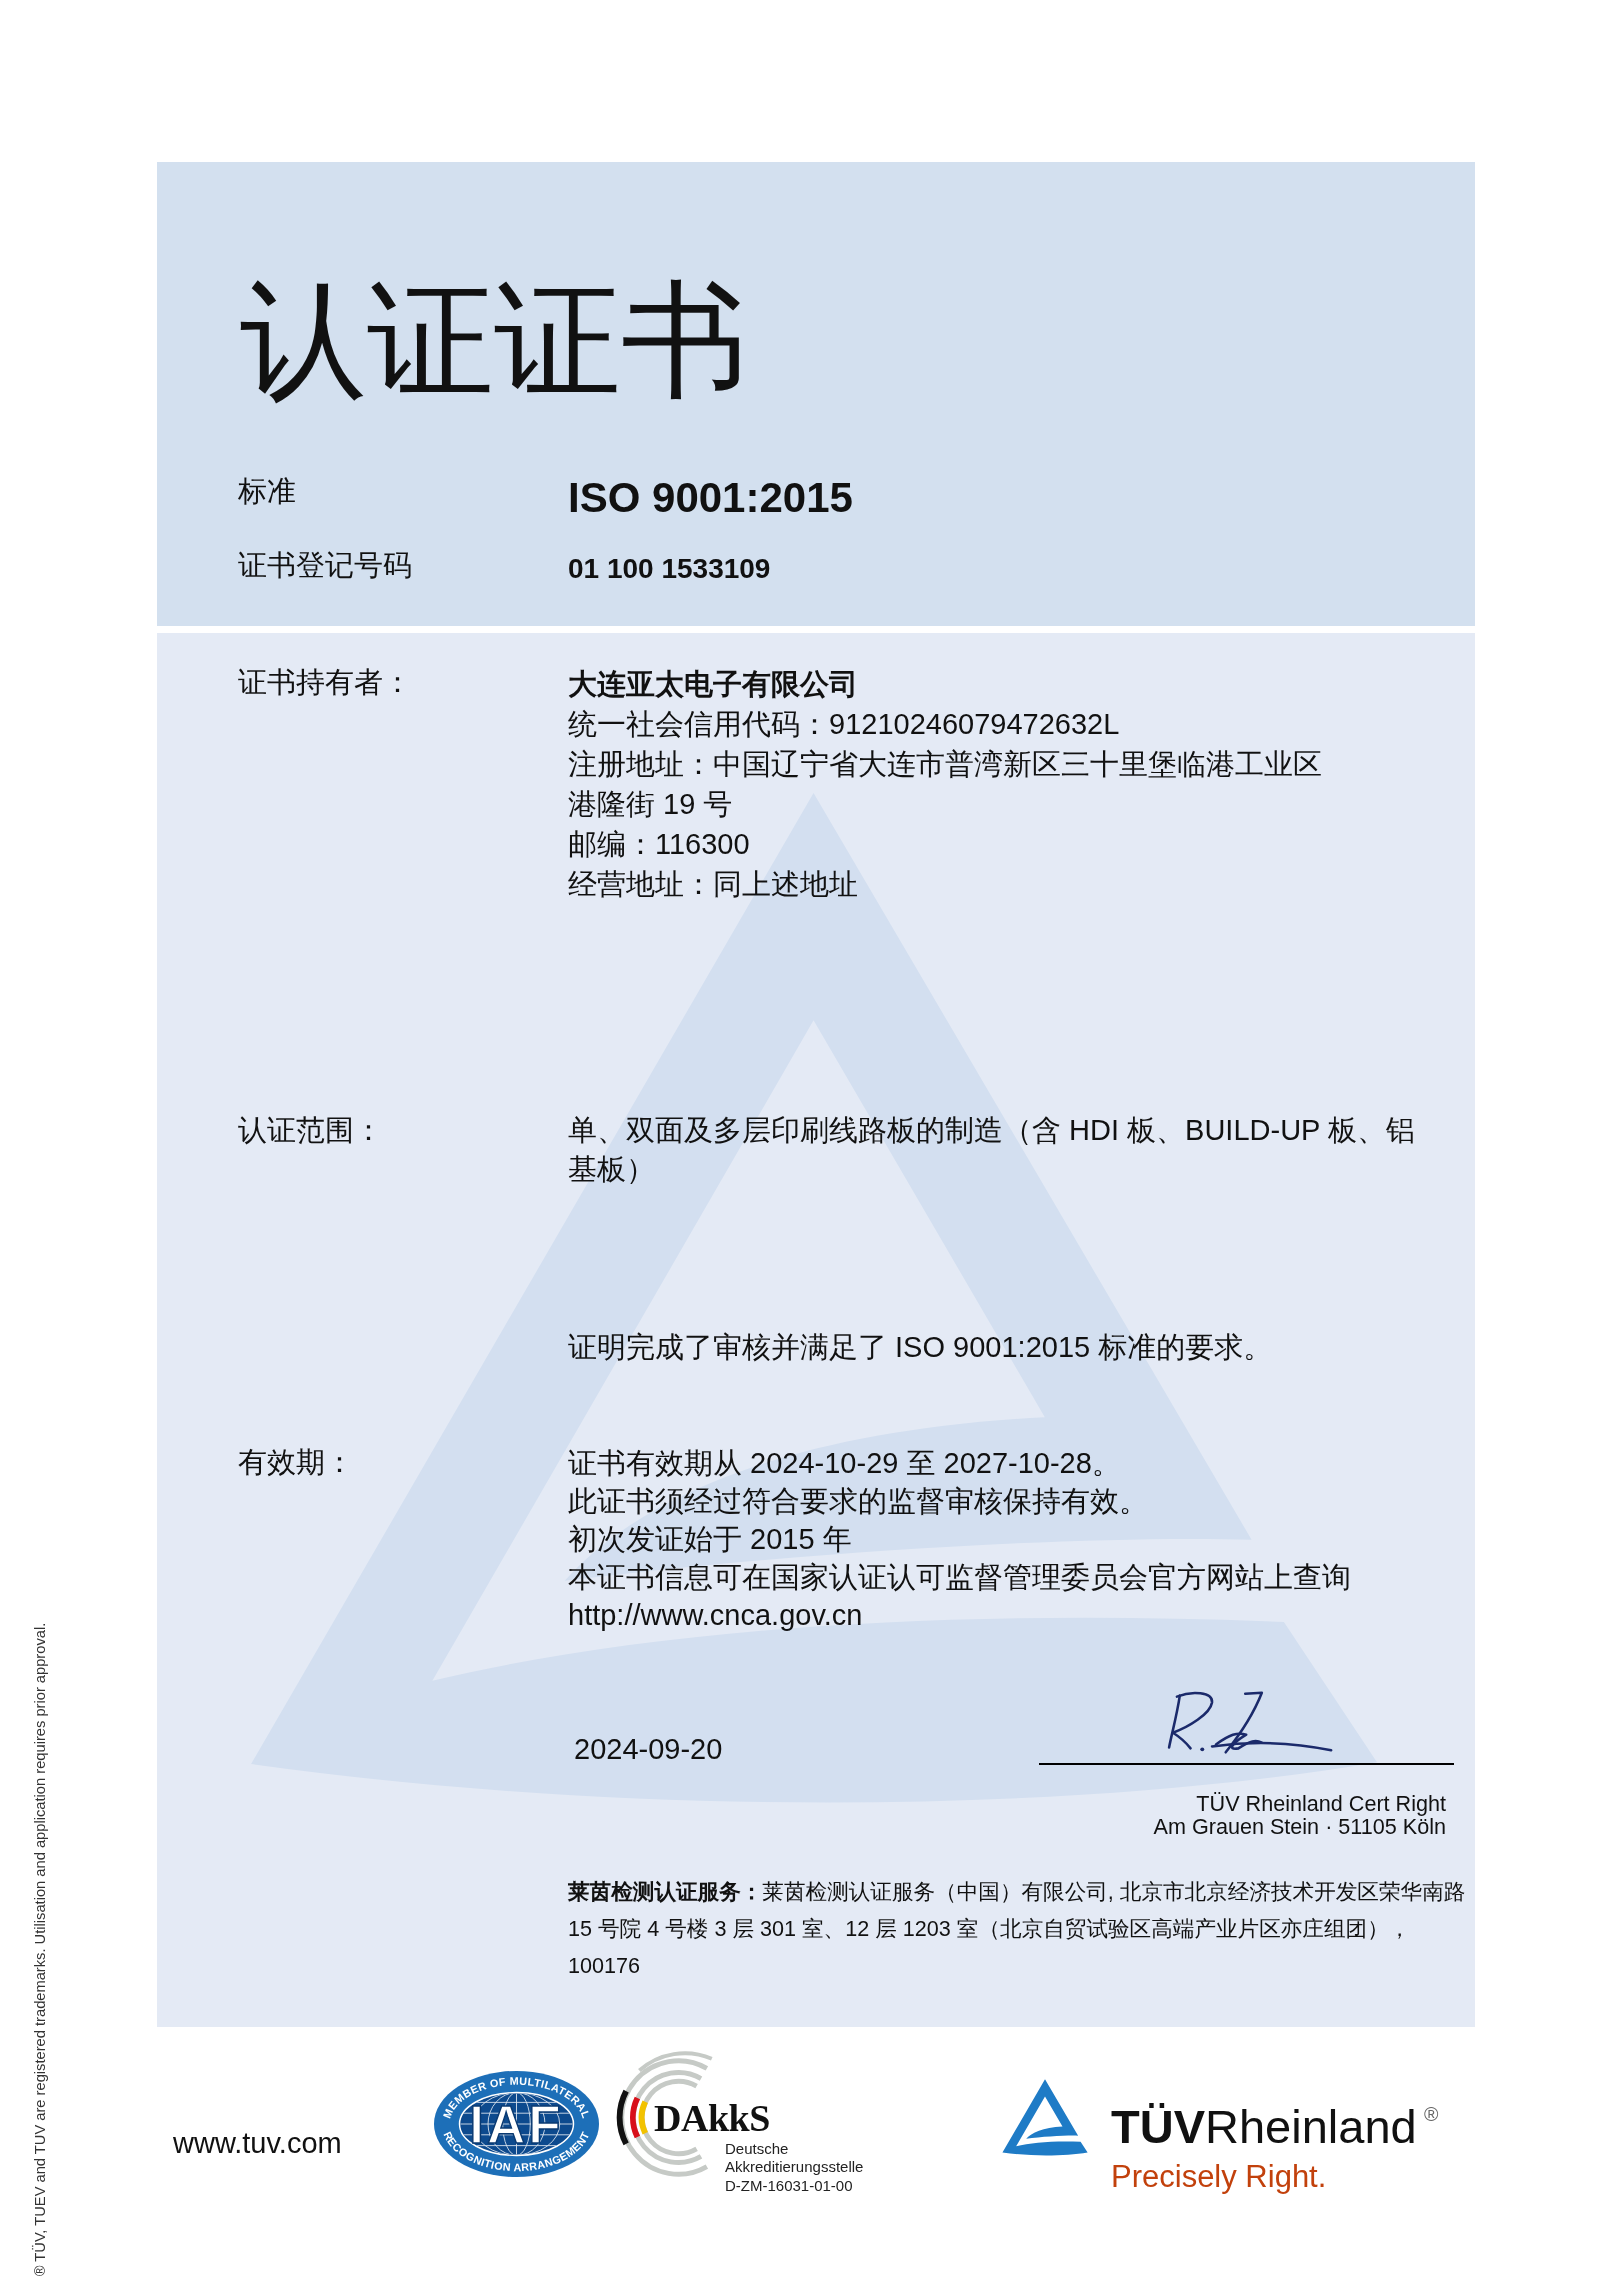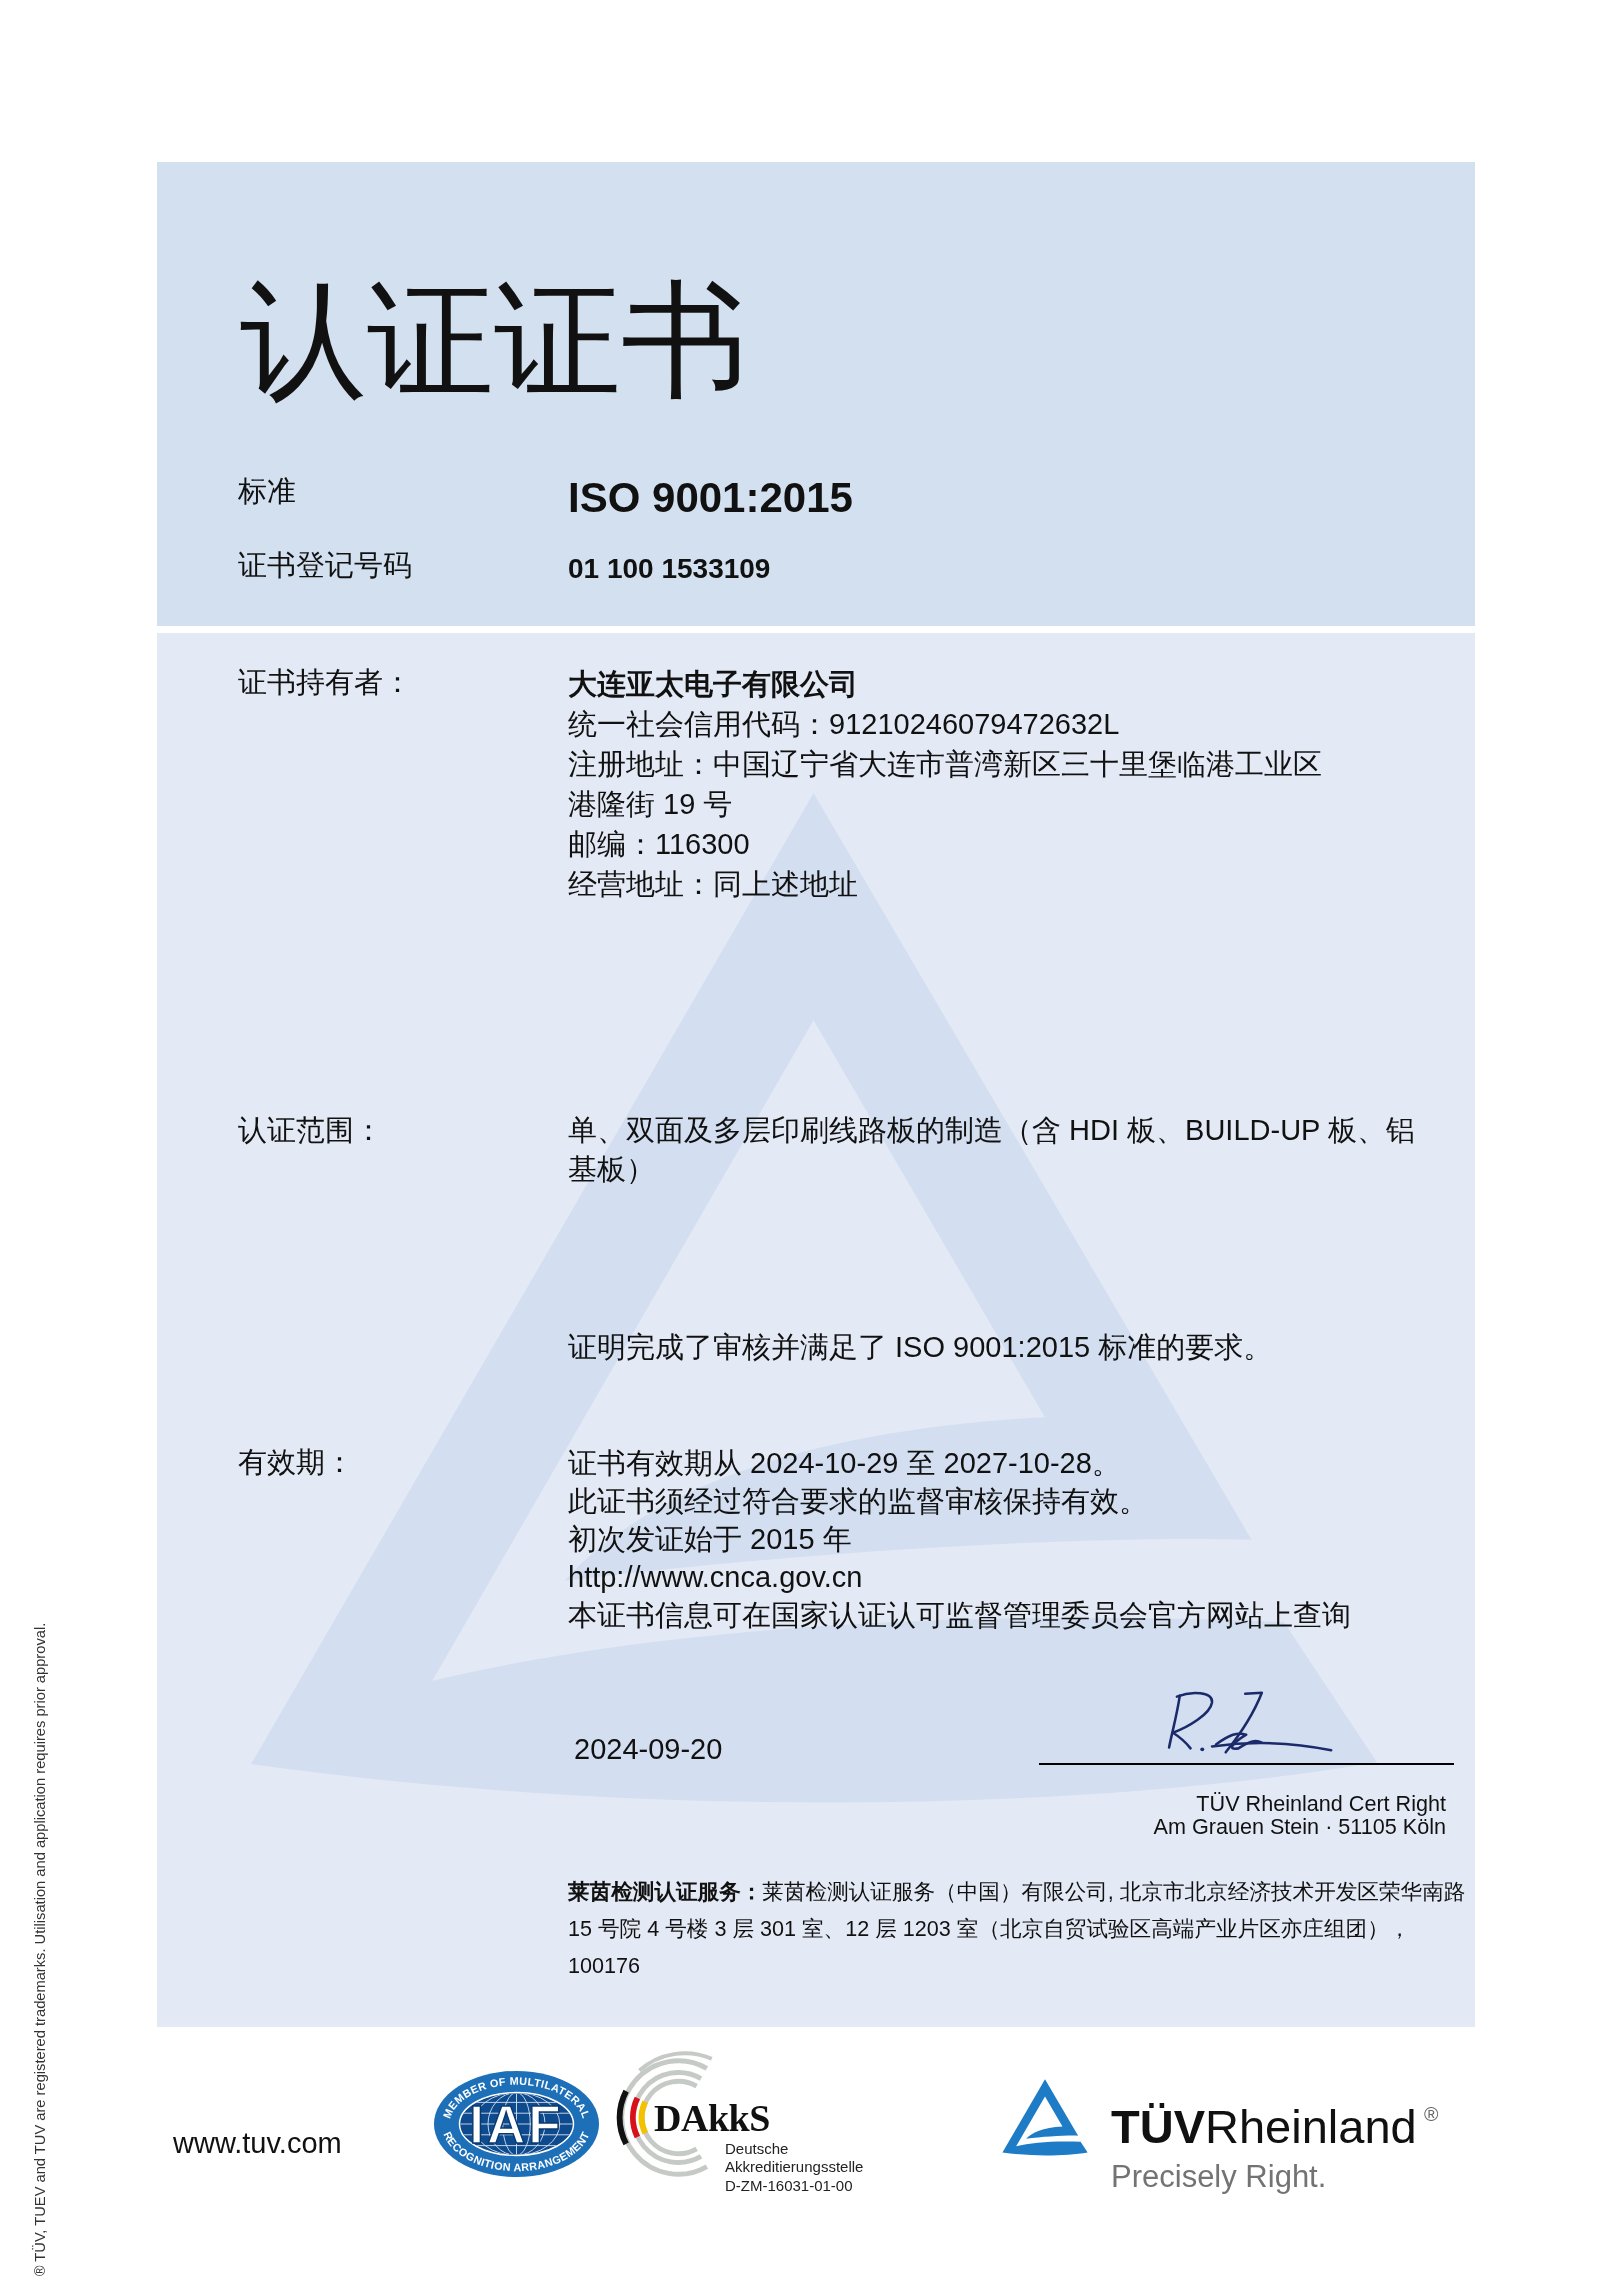--- a/index.html
+++ b/index.html
@@ -39,21 +39,21 @@
   .sign-line { left: 1039px; top: 1763px; width: 415px; height: 2px; background: #000; }
   .issuer { right: 175px; text-align: right; font-size: 21.6px; line-height: 23.5px; }
   .office .ln { font-size: 21.6px; line-height: 37px; height: 37px; white-space: nowrap; }
   .office .bold { font-weight: bold; }
   .website { left: 173px; top: 2129px; font-size: 29px; line-height: 29px; }
   .dakks-name { left: 654px; top: 2099px; font-family: "Liberation Serif", "DejaVu Serif", serif; font-weight: bold; font-size: 38px; line-height: 39px; letter-spacing: -0.5px; color: #111; }
   .dakks-sub { left: 725px; font-size: 15px; line-height: 18.6px; color: #222; }
   .tuv-brand { left: 1111px; top: 2103px; font-size: 47px; line-height: 47px; color: #111; }
   .tuv-brand .b { font-weight: bold; }
   .tuv-reg { left: 1424px; top: 2105px; font-size: 19.6px; line-height: 19.6px; color: #666; }
-  .tuv-tagline { left: 1111px; top: 2161px; font-size: 31px; line-height: 31px; color: #737373; }
+  .tuv-tagline { left: 1111px; top: 2161px; font-size: 31px; line-height: 31px; color: #c2410c; }
   .side-notice {
     left: -332px; top: 1894px; width: 745px; height: 19.6px;
     font-size: 14.7px; line-height: 19.6px; color: #333;
     transform: rotate(-90deg);
     text-align: left;
   }
   a.link { color: inherit; text-decoration: none; }
 </style>
 </head>
 <body>
@@ -91,22 +91,22 @@
     <div class="ln">基板）</div>
   </div>
 
   <div class="abs val" style="left:568px; top:1328px;">证明完成了审核并满足了 ISO 9001:2015 标准的要求。</div>
 
   <div class="abs lbl" style="left:238px; top:1443px;">有效期：</div>
   <div class="abs block validity" style="left:568px; top:1444px;">
     <div class="ln">证书有效期从 2024-10-29 至 2027-10-28。</div>
     <div class="ln">此证书须经过符合要求的监督审核保持有效。</div>
     <div class="ln">初次发证始于 2015 年</div>
+    <div class="ln">本证书信息可在国家认证认可监督管理委员会官方网站上查询</div>
     <div class="ln"><a class="link">http://www.cnca.gov.cn</a></div>
-    <div class="ln">本证书信息可在国家认证认可监督管理委员会官方网站上查询</div>
   </div>
 
   <div class="abs val" style="left:574px; top:1730px;">2024-09-20</div>
 
   <svg class="abs" style="left:1157px; top:1681px;" width="196" height="83" viewBox="1180 1715 200 85">
     <g fill="none" stroke="var(--c-ink)" stroke-width="2.6" stroke-linecap="round" stroke-linejoin="round">
       <path d="M1203 1730 C1200 1750 1195 1768 1192 1783"></path>
       <path d="M1200 1731 C1215 1725 1237 1726 1236 1737 C1234 1749 1212 1762 1196 1768 C1204 1773 1210 1779 1214 1784"></path>
       <path d="M1270 1728 L1287 1727 C1280 1745 1266 1768 1250 1788"></path>
       <path d="M1240 1780 C1254 1770 1262 1767 1271 1770 C1258 1778 1250 1786 1263 1784 C1275 1776 1281 1775 1287 1778"></path>

